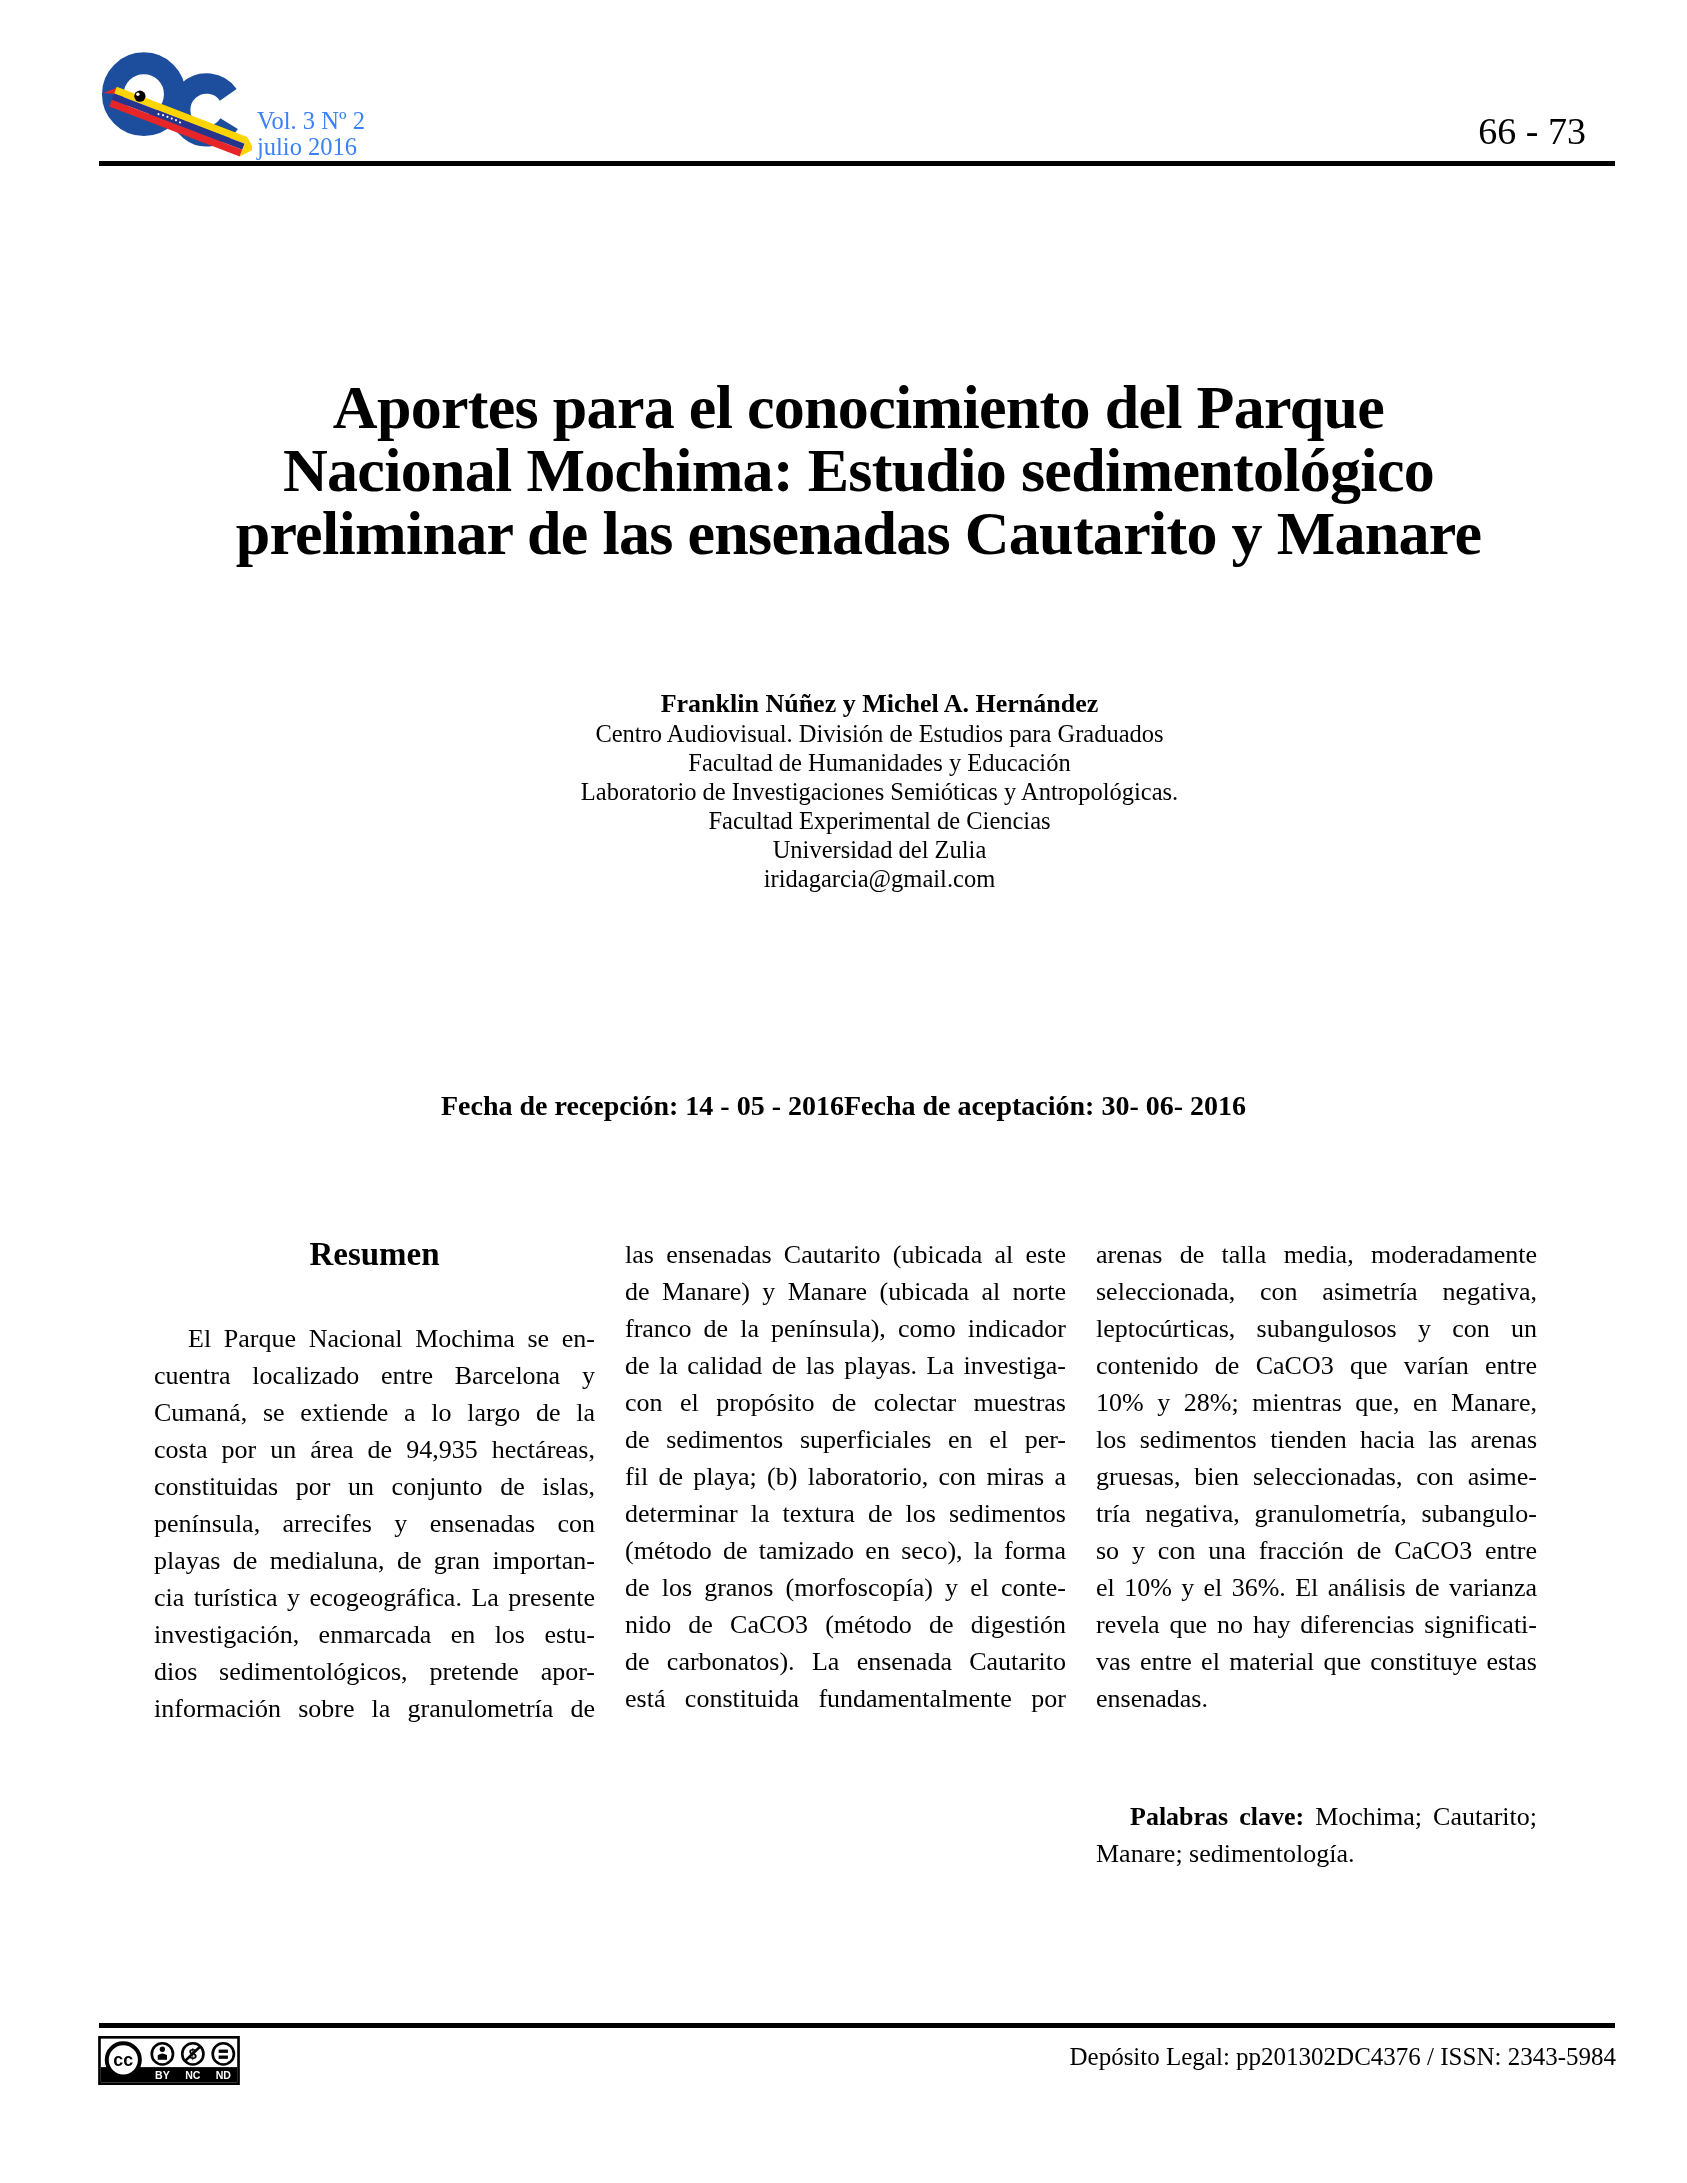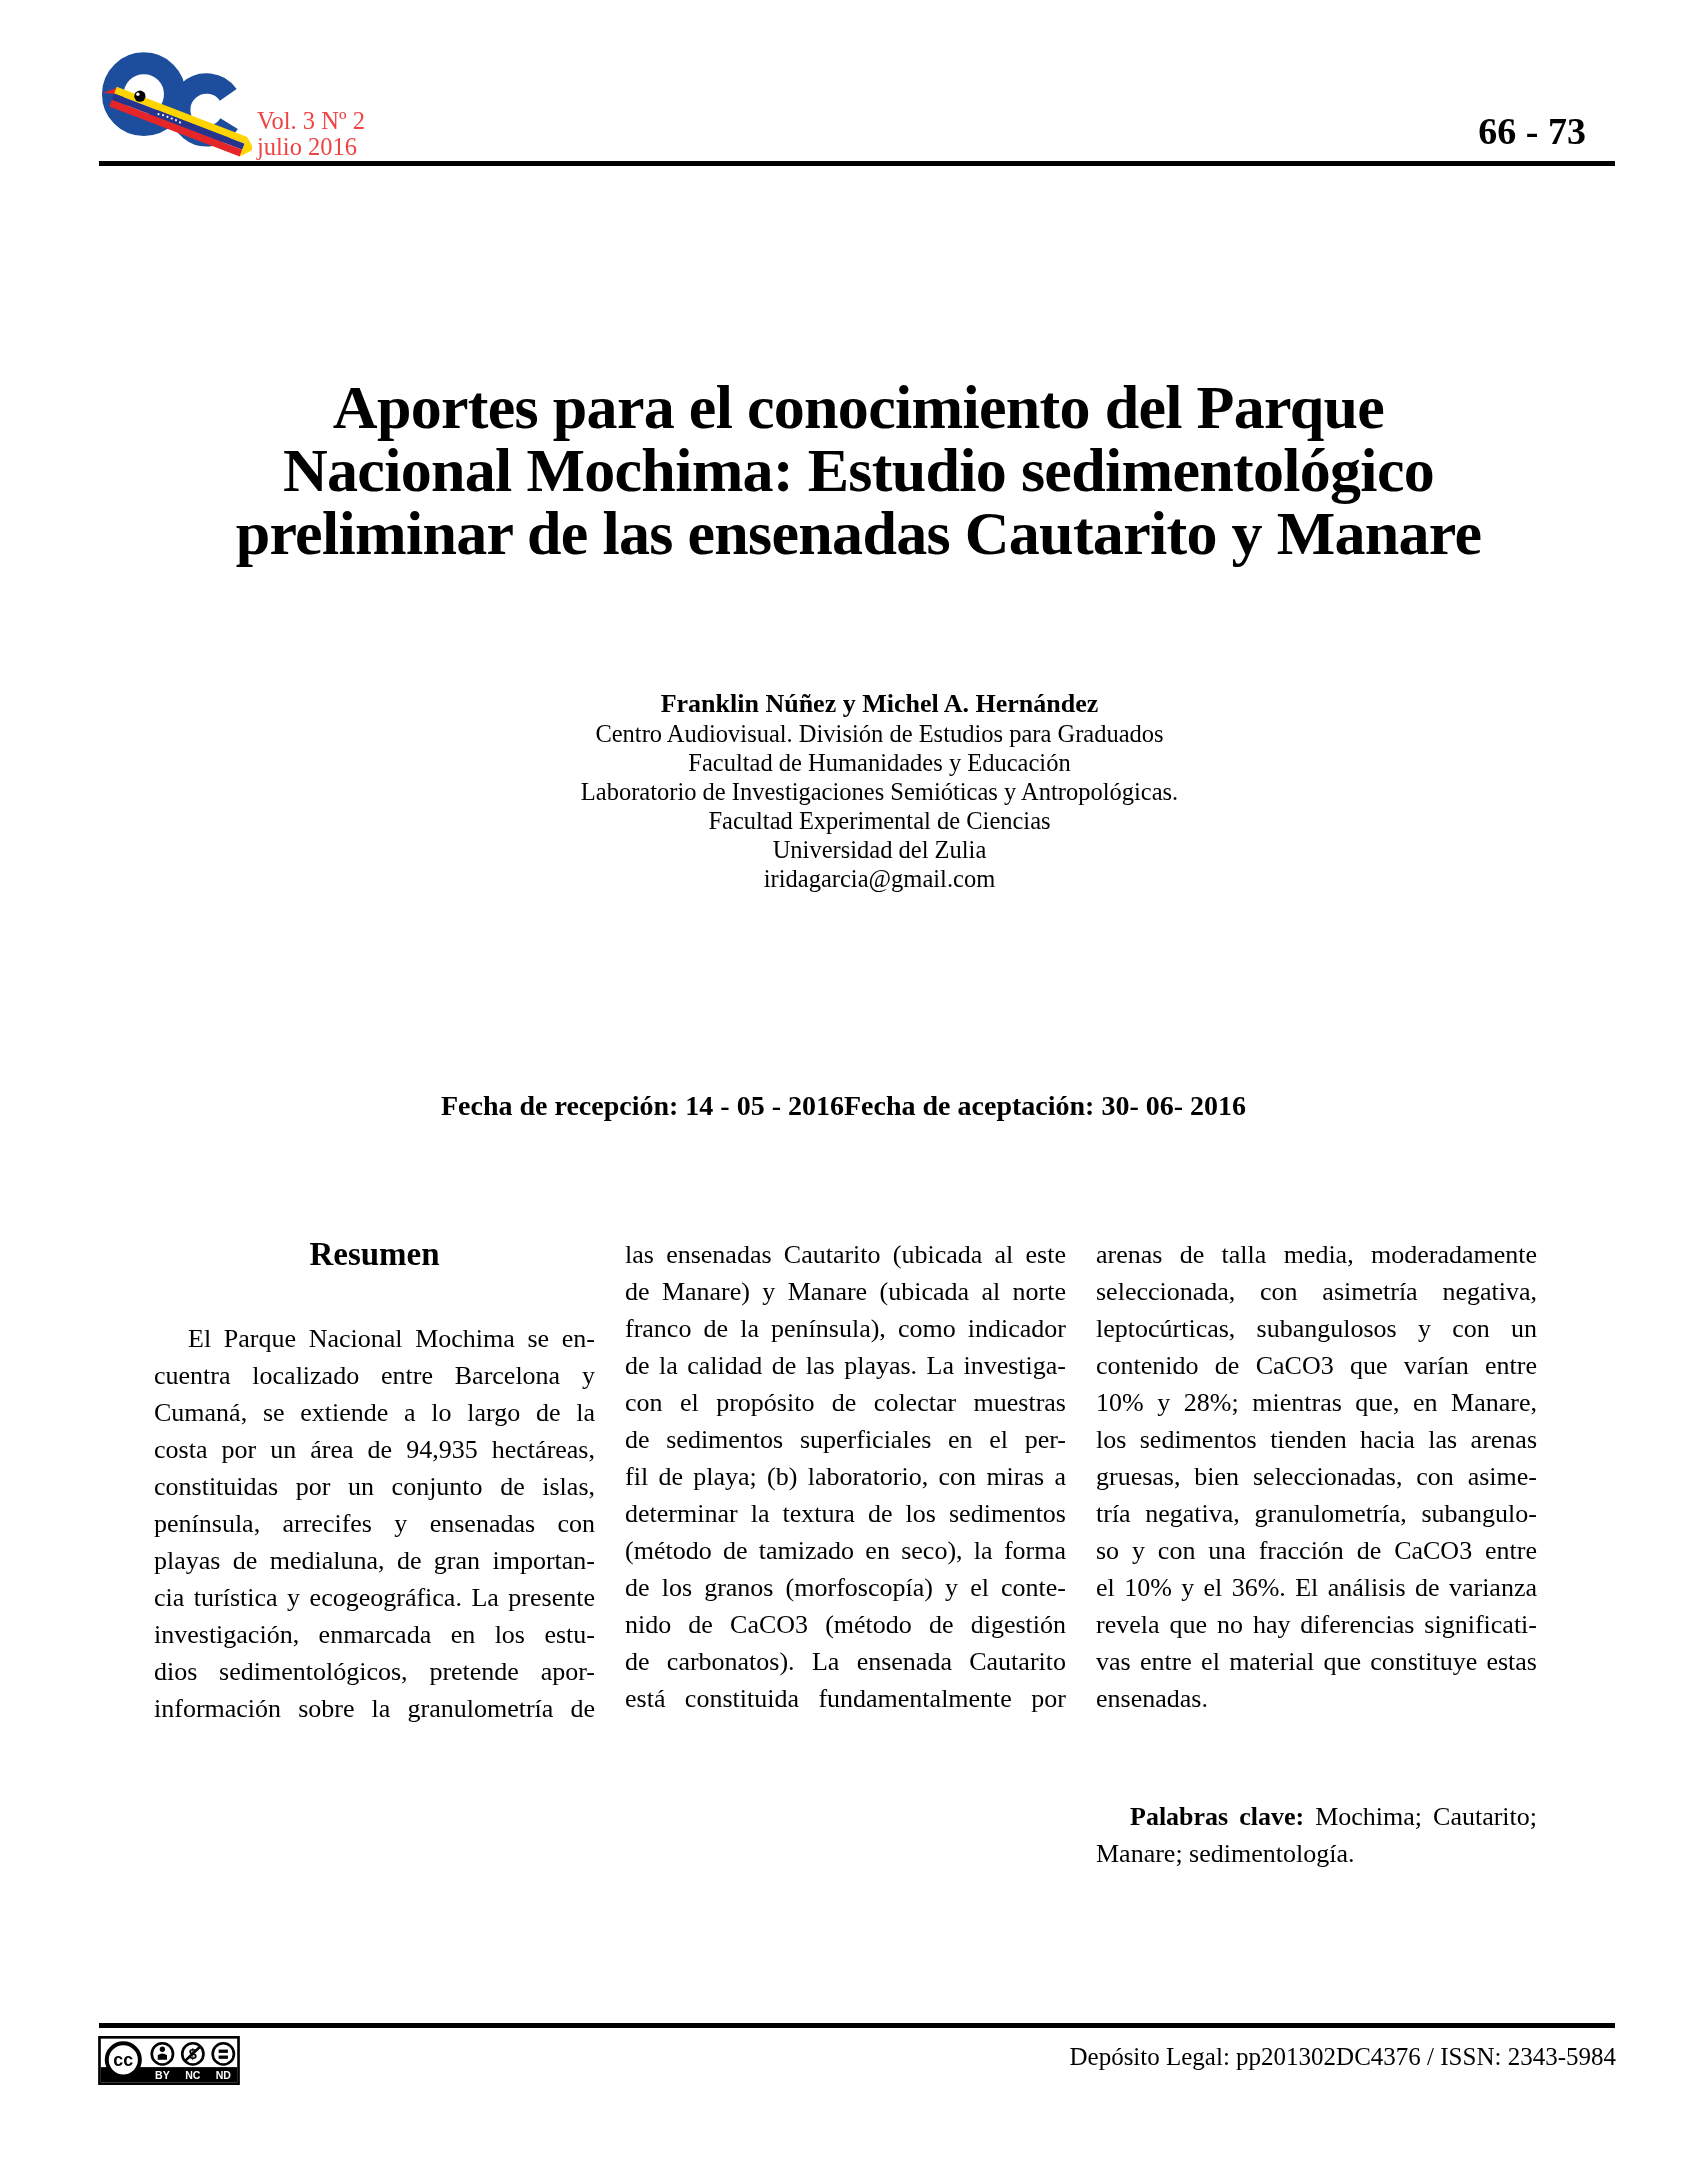--- a/index.html
+++ b/index.html
@@ -5,25 +5,25 @@
   html,body { margin:0; padding:0; background:#888; }
   .page {
     position:relative; width:1687px; height:2183px; background:#ffffff;
     font-family:"Liberation Serif", serif; color:#000; overflow:hidden;
   }
 
   
   .logo { position:absolute; left:99px; top:46px; width:153px; height:111px; }
   .vol-block {
     position:absolute; left:257px; top:108px; width:265px;
-    font-size:24.5px; line-height:26px; color:#ef4444;
+    font-size:24.5px; line-height:26px; color:#3b82f6;
   }
   .page-range {
     position:absolute; right:101px; top:111px; width:397px;
-    text-align:right; font-size:38px; font-weight:bold; line-height:41px;
+    text-align:right; font-size:38px; font-weight:normal; line-height:41px;
   }
   .rule-top {
     position:absolute; left:99px; top:161px; width:1516px; height:5.3px; background:#000;
   }
 
   
   .title {
     position:absolute; left:0; top:361px; width:1687px;
     text-align:center; font-weight:bold; font-size:62px; line-height:63px;
     letter-spacing:-0.7px;

